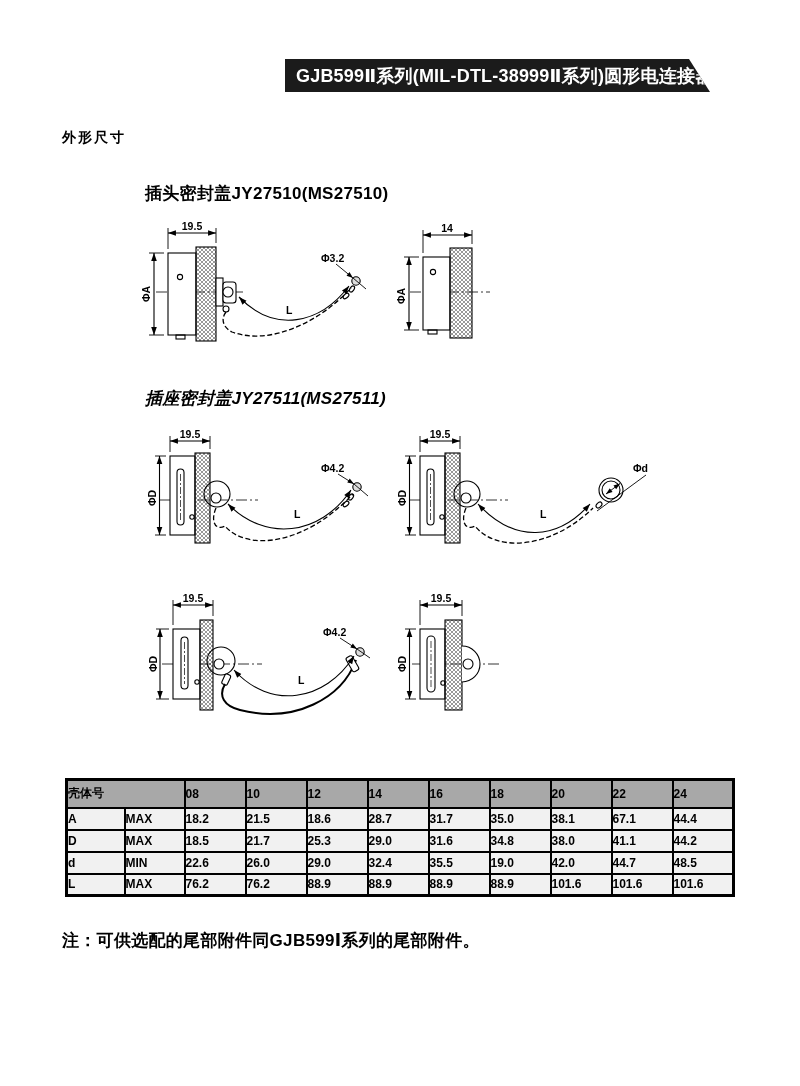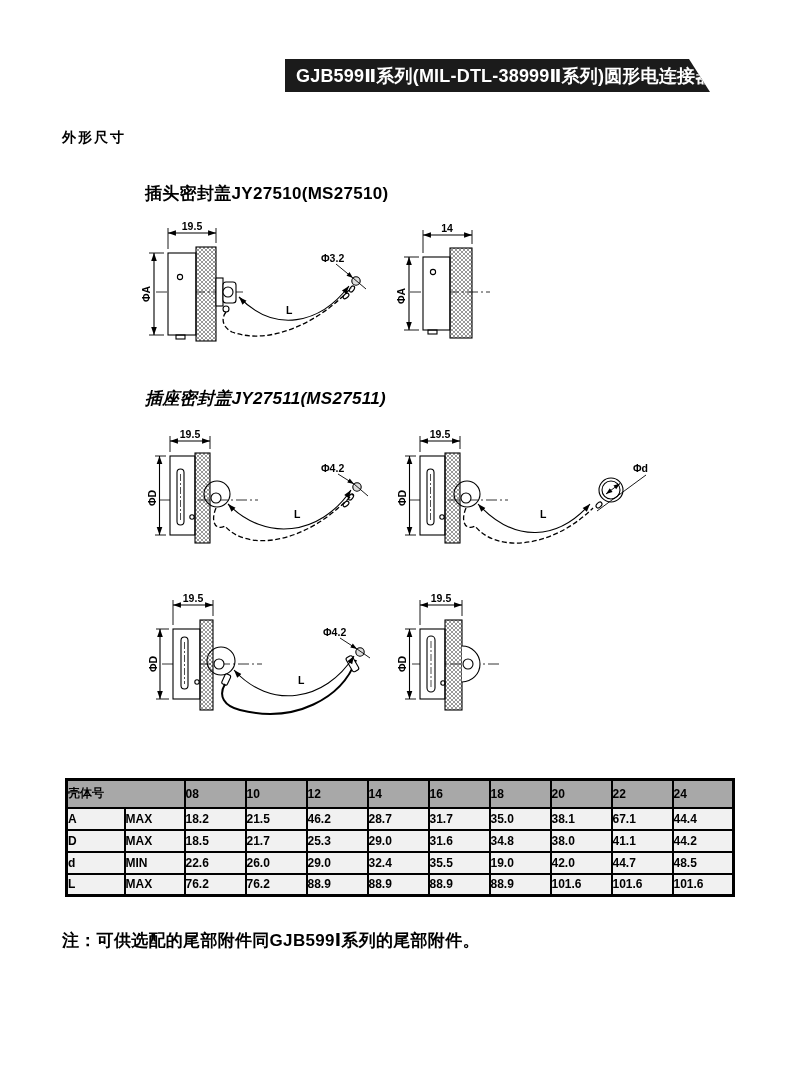--- a/index.html
+++ b/index.html
@@ -309,21 +309,21 @@
         <th>22</th>
         <th>24</th>
       </tr>
     </thead>
     <tbody>
       <tr>
         <td>A</td>
         <td>MAX</td>
         <td>18.2</td>
         <td>21.5</td>
-        <td>46.2</td>
+        <td>18.6</td>
         <td>28.7</td>
         <td>31.7</td>
         <td>35.0</td>
         <td>38.1</td>
         <td>67.1</td>
         <td>44.4</td>
       </tr>
       <tr>
         <td>D</td>
         <td>MAX</td>

